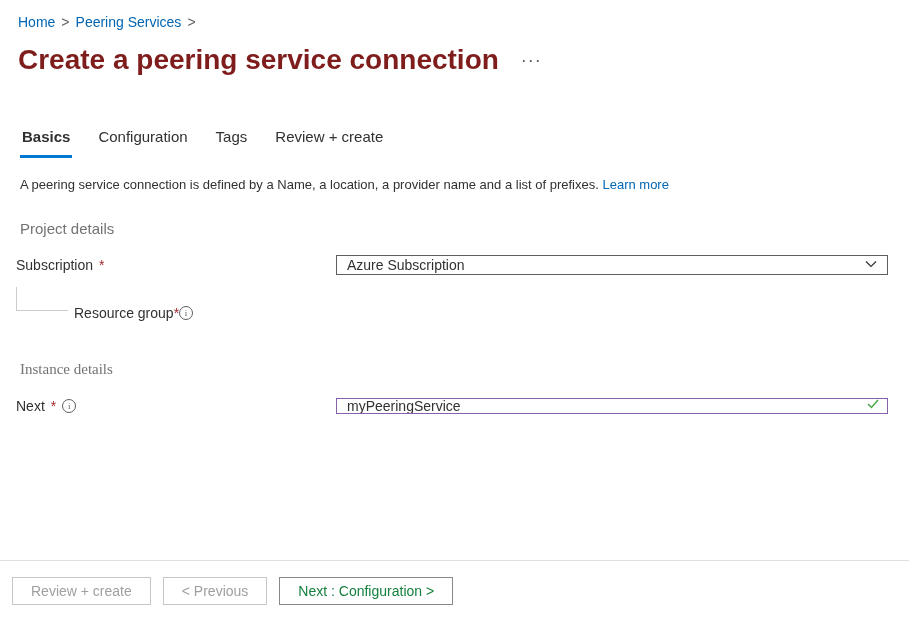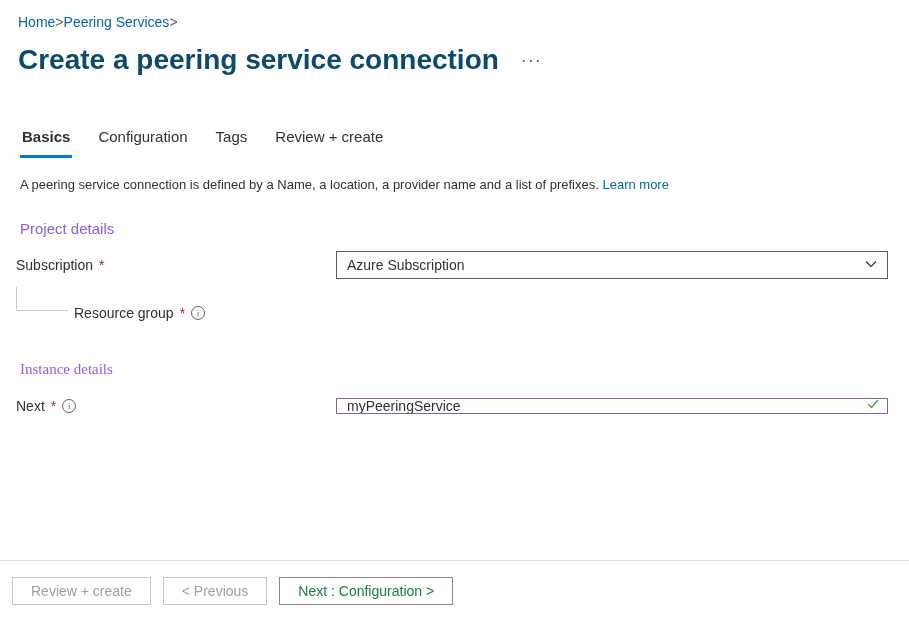--- a/index.html
+++ b/index.html
@@ -1,36 +1,36 @@
 <!DOCTYPE html>
 <html><head>
   <meta charset="utf-8">
   <style>
     * { box-sizing: border-box; margin: 0; padding: 0; }
     body { font-family: "Segoe UI", -apple-system, sans-serif; font-size: 14px; color: #323130; background: #fff; width: 909px; height: 621px; position: relative; }
     a { color: #0066b4; text-decoration: none; }
-    .breadcrumb { padding: 14px 18px 0 18px; display: flex; align-items: center; gap: 0; font-size: 14px; }
+    .breadcrumb { padding: 14px 18px 0 18px; display: flex; align-items: center; gap: 6px; font-size: 14px; }
     .breadcrumb .sep { color: #605e5c; }
     .page-title-row { display: flex; align-items: center; gap: 16px; padding: 14px 18px 0 18px; }
-    h1 { font-size: 28px; font-weight: 600; color: #0c4a6e; }
+    h1 { font-size: 28px; font-weight: 600; color: #7f1d1d; }
     .ellipsis-btn { font-size: 18px; color: #605e5c; letter-spacing: 1px; cursor: pointer; padding: 4px 6px; }
     .tabs { margin-top: 46px; border-bottom: 1px solid transparent; display: flex; gap: 24px; padding: 0 20px; }
     .tab { padding: 6px 2px 10px 2px; font-size: 15px; color: #323130; cursor: pointer; border-bottom: 3px solid transparent; }
     .tab.active { font-weight: 600; border-bottom: 3px solid #0078d4; }
     .description { padding: 18px 20px 0 20px; font-size: 13px; color: #323130; }
-    .section-header { font-size: 15px; color: #8b5cf6; margin: 28px 10px 10px 20px; }
+    .section-header { font-size: 15px; color: #737373; margin: 28px 10px 10px 20px; }
     .form-row { display: flex; align-items: center; padding: 4px 16px; min-height: 36px; }
     .form-label-col { width: 320px; display: flex; align-items: center; gap: 6px; font-size: 14px; color: #323130; }
     .required { color: #a4262c; }
     .info-icon { width: 14px; height: 14px; border: 1px solid #605e5c; border-radius: 50%; display: inline-flex; align-items: center; justify-content: center; font-size: 9px; color: #605e5c; font-style: normal; font-family: Georgia, serif; }
     .tree-indent { display: inline-block; width: 52px; height: 24px; border-left: 1px solid #ccc; border-bottom: 1px solid #ccc; margin-right: 0px; margin-bottom: 6px; }
     .indented-label { display: flex; align-items: flex-end; gap: 0; }
-    .indented-label .lbl { margin-left: 6px; margin-bottom: -4px; display: flex; align-items: center; gap: 6px; }
+    .indented-label .lbl { margin-left: 6px; margin-bottom: -4px; display: flex; align-items: center; }
     .form-field-col { flex: 1; max-width: 552px; }
-    .select-box, .text-input { width: 100%; height: 28px; border: 1px solid #605e5c; background: #fff; padding: 0 10px; font-size: 14px; color: #323130; display: flex; align-items: center; justify-content: space-between; cursor: pointer; }
+    .select-box, .text-input { width: 100%; height: 20px; border: 1px solid #605e5c; background: #fff; padding: 0 10px; font-size: 14px; color: #323130; display: flex; align-items: center; justify-content: space-between; cursor: pointer; }
     .select-box .chev { font-size: 16px; color: #323130; }
     .input-wrap { position: relative; width: 100%; }
     .input-wrap input { width: 100%; height: 16px; border: 1px solid #8660a9; background: #fff; padding: 0 30px 0 10px; font-size: 14px; color: #323130; outline: none; }
     .valid-check { position: absolute; right: 8px; top: 50%; transform: translateY(-50%); color: #4aa84a; font-size: 16px; }
     .create-new-link { margin-top: 6px; font-size: 13px; }
     .footer { position: absolute; left: 0; right: 0; bottom: 0; border-top: 1px solid #e1dfdd; padding: 16px 12px; display: flex; gap: 12px; }
     .btn { height: 28px; padding: 0 18px; font-size: 14px; border: 1px solid #8a8886; background: #fff; color: #15803d; cursor: pointer; display: inline-flex; align-items: center; }
     .btn.disabled { color: #a19f9d; border-color: #c8c6c4; cursor: default; background: #fff; }
   </style>
 </head>

